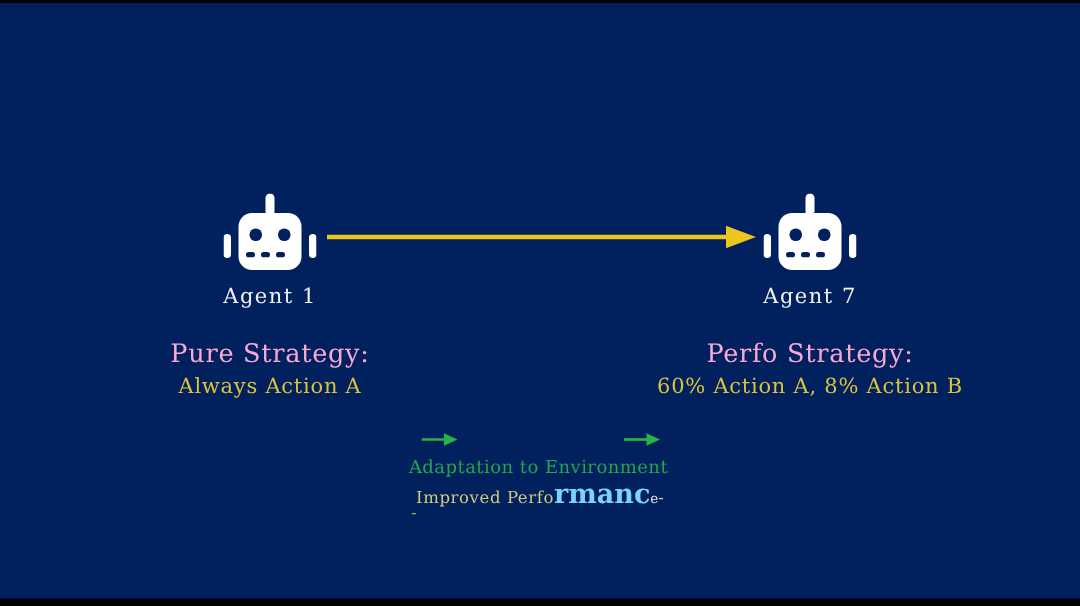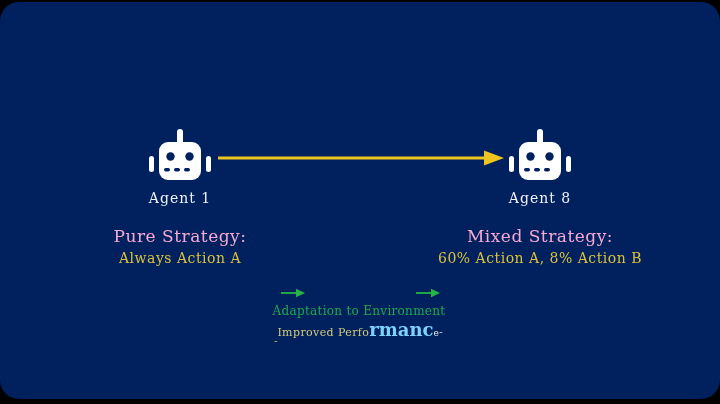--- a/index.html
+++ b/index.html
@@ -5,21 +5,20 @@
   html,body{margin:0;padding:0;}
   body{
     width:720px;height:404px;
     background:#000;
     font-family:"DejaVu Serif","Liberation Serif",serif;
     position:relative;overflow:hidden;
   }
   .stage{
     position:absolute;left:0;right:0;top:2px;bottom:5px;
     background:#01215E;
-    border-radius:19px;
   }
   .abs{position:absolute;}
   .ctr{text-align:center;}
   .agent-name{
     font-size:14px;color:#F0F2F5;letter-spacing:1px;
   }
   .strategy-title{
     font-size:17px;color:#f9a8d4;letter-spacing:0.5px;
   }
   .strategy-detail{
@@ -73,22 +72,22 @@
     <svg width="290" height="20" viewBox="0 0 290 20" aria-hidden="true">
       <line x1="2" y1="10" x2="270" y2="10" stroke="#EEC41E" stroke-width="3"></line>
       <polygon points="268,2.5 288,10 268,17.5" fill="#EEC41E"></polygon>
     </svg>
   </div>
 
   <div class="abs ctr agent-name" style="left:110px;top:188px;width:140px;">Agent 1</div>
   <div class="abs ctr strategy-title" style="left:80px;top:224px;width:200px;">Pure Strategy:</div>
   <div class="abs ctr strategy-detail" style="left:80px;top:248px;width:200px;">Always Action A</div>
 
-  <div class="abs ctr agent-name" style="left:470px;top:188px;width:140px;">Agent 8</div>
-  <div class="abs ctr strategy-title" style="left:440px;top:224px;width:200px;">Mixed Strategy:</div>
+  <div class="abs ctr agent-name" style="left:470px;top:188px;width:140px;">Agent 7</div>
+  <div class="abs ctr strategy-title" style="left:440px;top:224px;width:200px;">Perfo Strategy:</div>
   <div class="abs ctr strategy-detail" style="left:420px;top:248px;width:240px;">60% Action A, 8% Action B</div>
 
   <div class="abs" style="left:281px;top:286px;">
     <svg width="24" height="10" viewBox="0 0 24 10" aria-hidden="true">
       <line x1="0" y1="5" x2="16" y2="5" stroke="#27B542" stroke-width="1.8"></line>
       <polygon points="15,0.8 24,5 15,9.2" fill="#27B542"></polygon>
     </svg>
   </div>
   <div class="abs" style="left:416px;top:286px;">
     <svg width="24" height="10" viewBox="0 0 24 10" aria-hidden="true">

